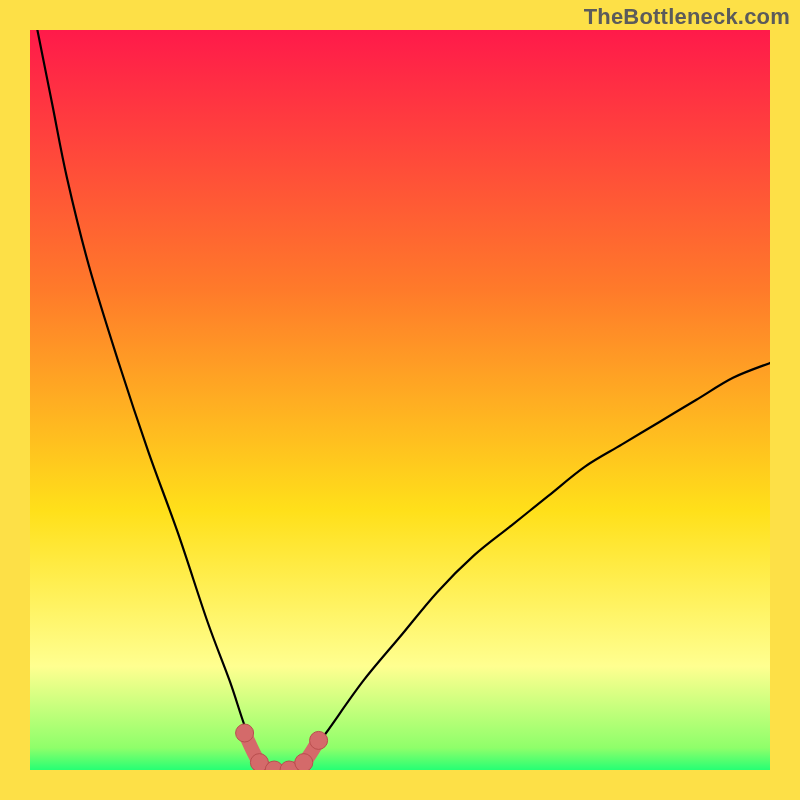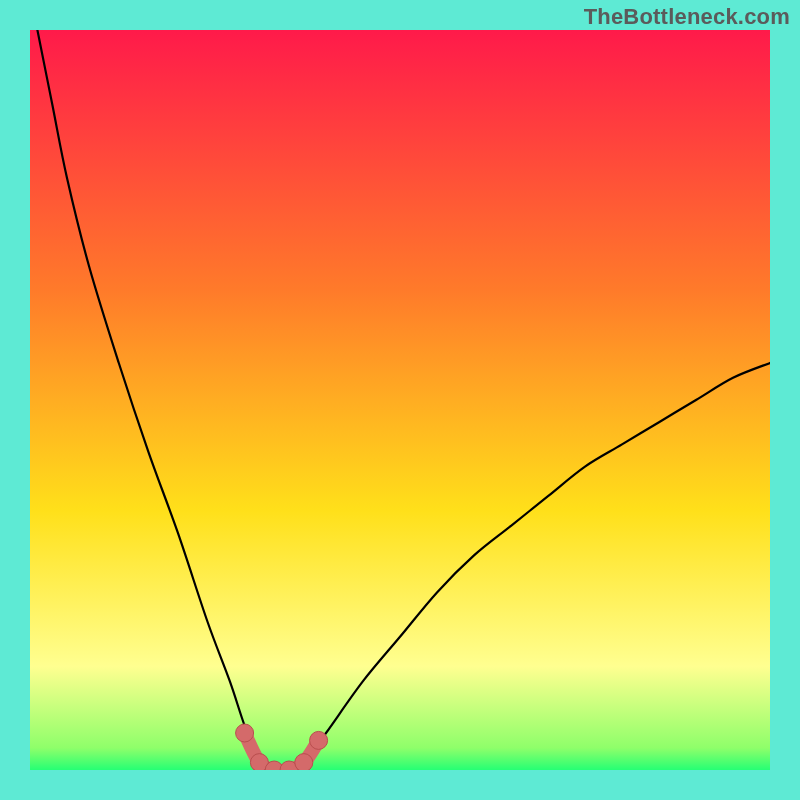--- a/index.html
+++ b/index.html
@@ -7,21 +7,21 @@
     padding: 0;
     width: 800px;
     height: 800px;
     overflow: hidden;
     font-family: Arial, Helvetica, sans-serif;
   }
   .outer {
     position: relative;
     width: 800px;
     height: 800px;
-    background: #5eead4;
+    background: #fde047;
   }
   .watermark {
     position: absolute;
     top: 4px;
     right: 10px;
     color: #5b5b5b;
     font-size: 22px;
     font-weight: 600;
     z-index: 50;
     letter-spacing: 0.2px;

